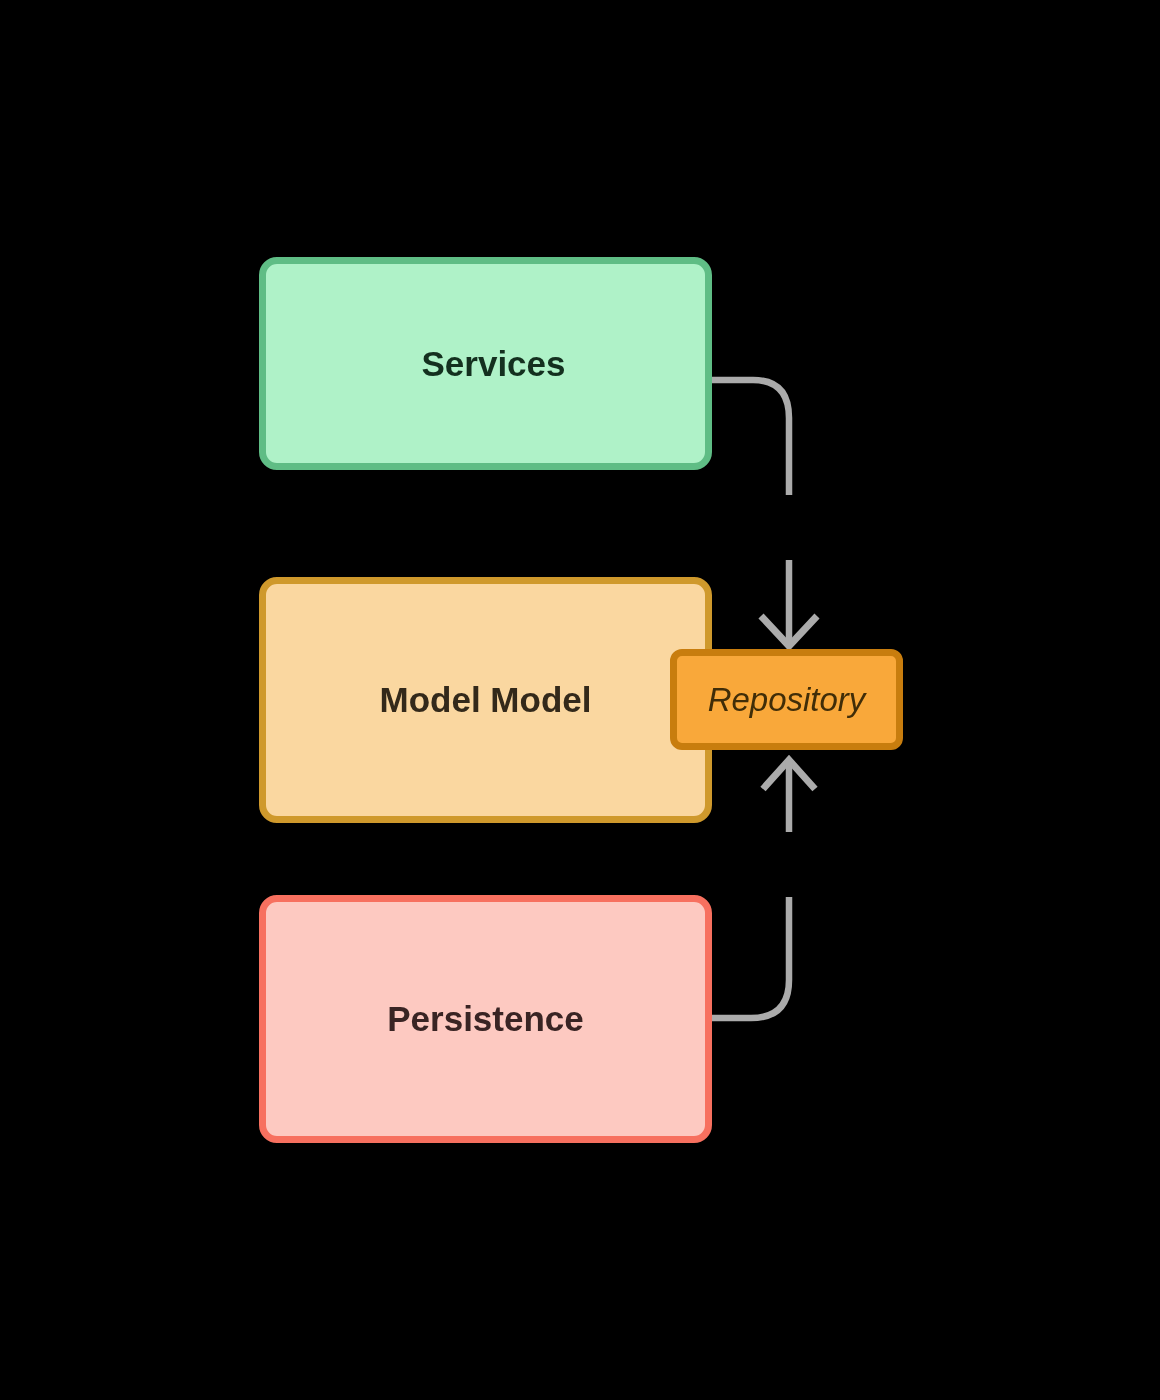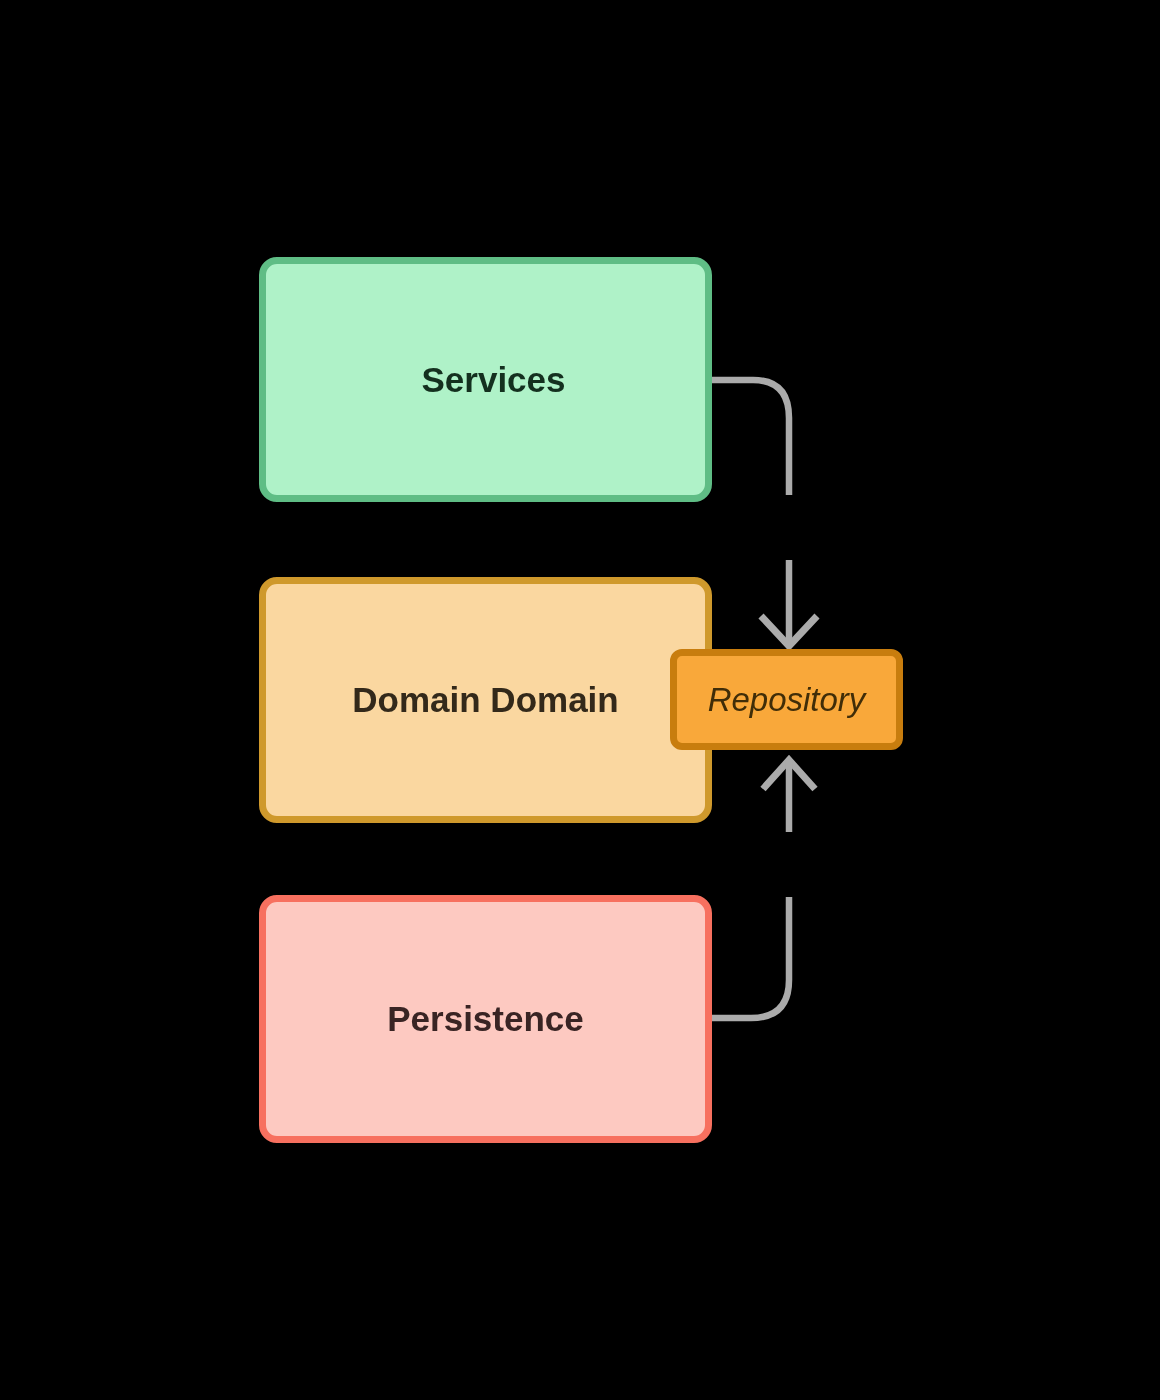--- a/index.html
+++ b/index.html
@@ -41,21 +41,21 @@
     justify-content: center;
     z-index: 2;
   }
   .node .label {
     font-size: 35px;
     font-weight: 700;
     letter-spacing: 0;
     white-space: nowrap;
   }
   .node.services {
-    left: 259px; top: 257px; width: 453px; height: 245px;
+    left: 259px; top: 257px; width: 453px; height: 213px;
     background: var(--services-fill, #aff2c8);
     border: 7px solid var(--services-border, #5fbd85);
     border-radius: 18px;
     padding-left: 16px;
   }
   .node.services .label { color: var(--services-text, #14301f); }
   .node.domain-model {
     left: 259px; top: 577px; width: 453px; height: 246px;
     background: var(--domain-fill, #fad7a0);
     border: 7px solid var(--domain-border, #cf992c);
@@ -100,21 +100,21 @@
       <path class="edge" d="M 789 760 V 832"></path>
       <path class="edge" d="M 789 897 V 980 Q 789 1018 751 1018 H 712"></path>
     </g>
   </svg>
 
   <div class="node services">
     <span class="label">Services</span>
   </div>
 
   <div class="node domain-model">
-    <span class="label">Domain Domain</span>
+    <span class="label">Model Model</span>
   </div>
 
   <div class="node repository">
     <span class="label">Repository</span>
   </div>
 
   <div class="node persistence">
     <span class="label">Persistence</span>
   </div>
 

